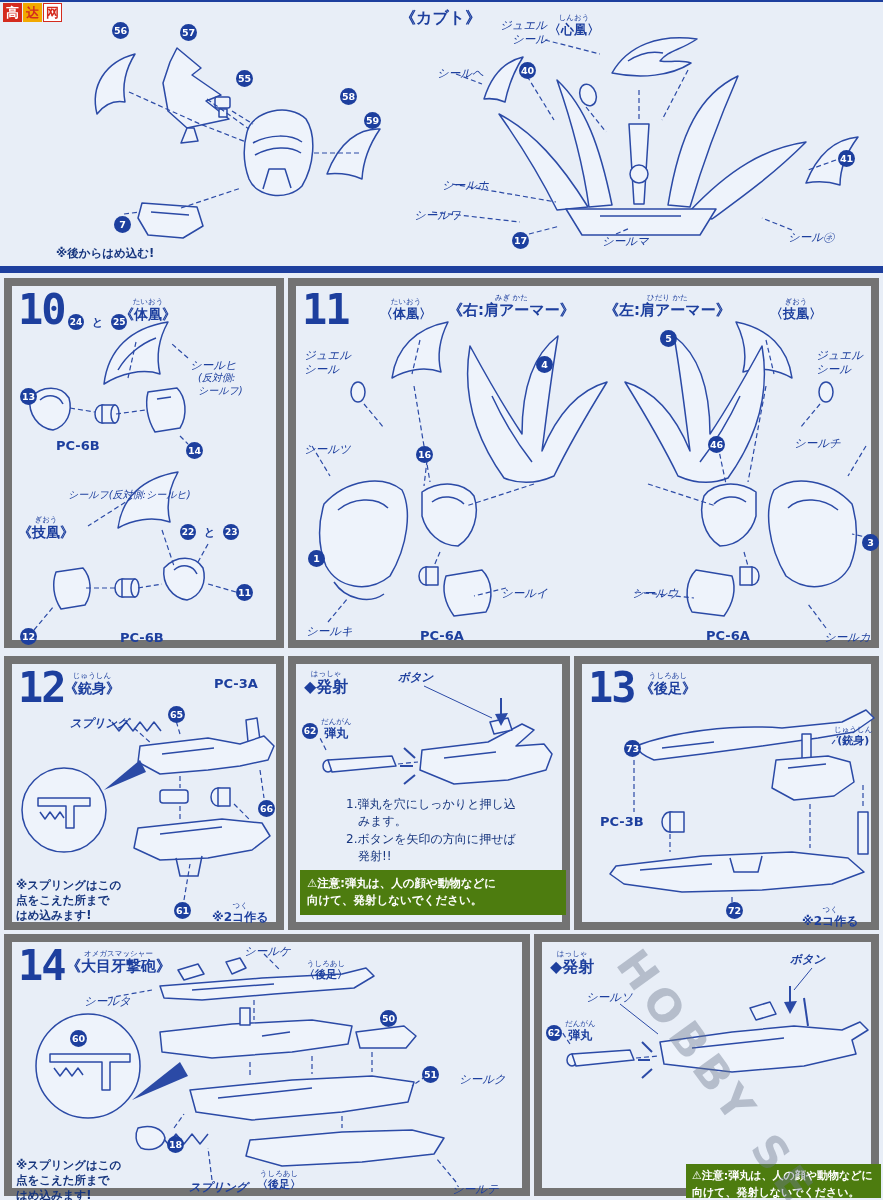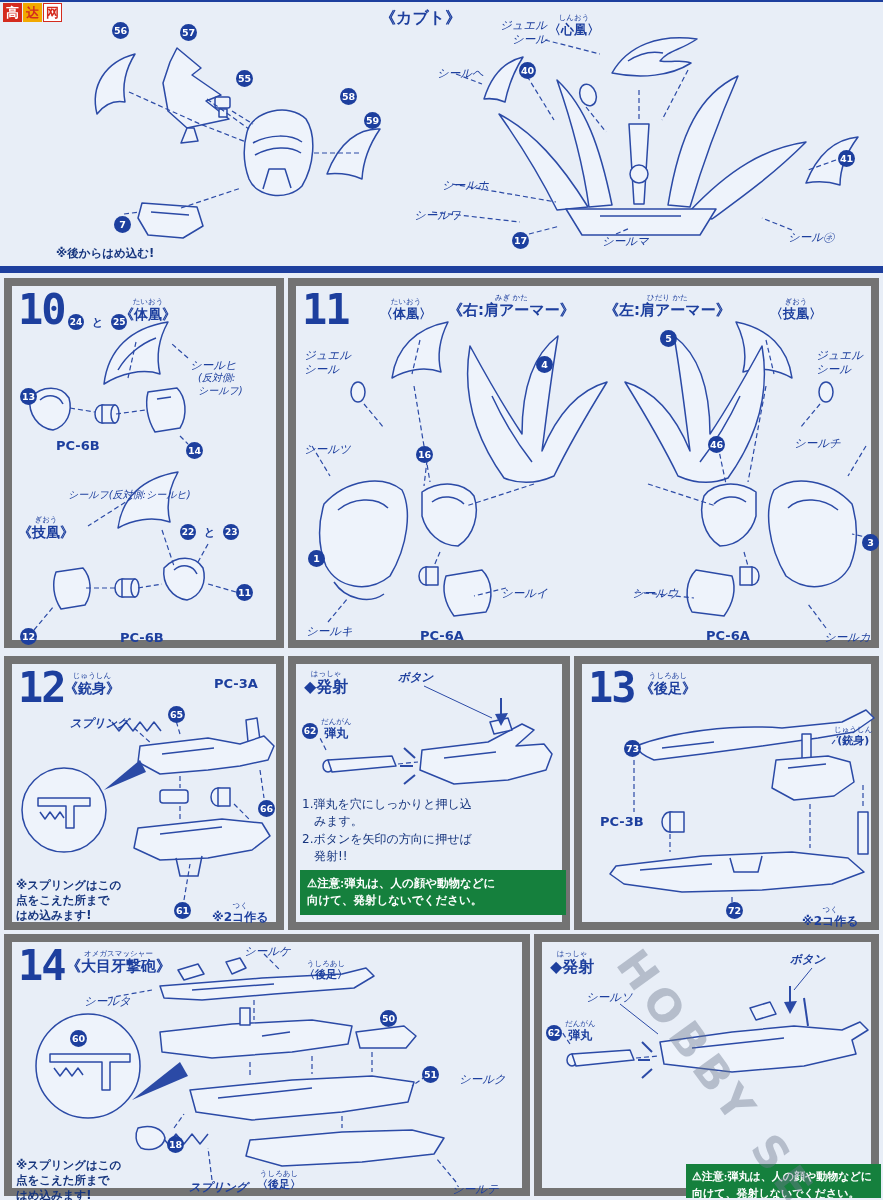--- a/index.html
+++ b/index.html
@@ -20,26 +20,26 @@
   }
   .lbl  { position:absolute; font-size:11.5px; white-space:nowrap; color:#1d3f9e;font-style:italic; }
   .lblb { position:absolute; font-size:13px; font-weight:bold; white-space:nowrap; color:#1d3f9e; }
   .prel { white-space:pre-line; line-height:1.25; }
   .note {
     position:absolute; font-size:11.5px; font-weight:bold; line-height:1.3;
     white-space:pre-line; color:#16357e;margin-top:16px;
   }
   .body {
     position:absolute; font-size:12px; line-height:1.45;
-    white-space:pre-line; color:#16357e;
+    white-space:pre-line; color:#16357e;margin-left:44px;
   }
   .warn {
-    position:absolute; background:#15803d; color:#ffffff;
+    position:absolute; background:#4d7c0f; color:#ffffff;
     font-size:11.5px; font-weight:bold; line-height:1.5;
-    padding:5px 7px; white-space:pre-line;font-family:Liberation Serif, serif;
+    padding:5px 7px; white-space:pre-line;
   }
   .pn {
     position:absolute; width:17px; height:17px; border-radius:50%;
     background:#1d3f9e; color:#fff; font-size:9.5px; font-weight:bold;
     display:flex; align-items:center; justify-content:center;
   }
   .pni {
     display:inline-flex; width:16px; height:16px; border-radius:50%;
     background:#1d3f9e; color:#fff; font-size:9px; font-weight:bold;
     align-items:center; justify-content:center; flex:0 0 auto;
@@ -128,21 +128,21 @@
         <path d="M688,68 L662,118"></path>
         <path d="M836,158 L808,168"></path>
         <path d="M456,72 L482,82"></path>
         <path d="M452,182 L556,200"></path>
         <path d="M432,210 L520,220"></path>
         <path d="M529,232 L560,224"></path>
         <path d="M616,232 L630,226"></path>
         <path d="M792,228 L762,216"></path>
       </g>
     </svg>
-    <div class="lblb" style="left:380px;top:6px;font-size:16px">《カブト》</div>
+    <div class="lblb" style="left:400px;top:6px;font-size:16px">《カブト》</div>
     <div class="lbl prel" style="left:500px;top:16px;text-align:right">ジュエル
 シール</div>
     <div class="rlbl" style="left:548px;top:12px">
       <span class="rt">しんおう</span>
       <span class="rb">〈心凰〉</span>
     </div>
     <div class="lbl" style="left:437px;top:64px">シールヘ</div>
     <div class="lbl" style="left:442px;top:176px">シールホ</div>
     <div class="lbl" style="left:414px;top:206px">シールワ</div>
     <div class="lbl" style="left:602px;top:232px">シールマ</div>

